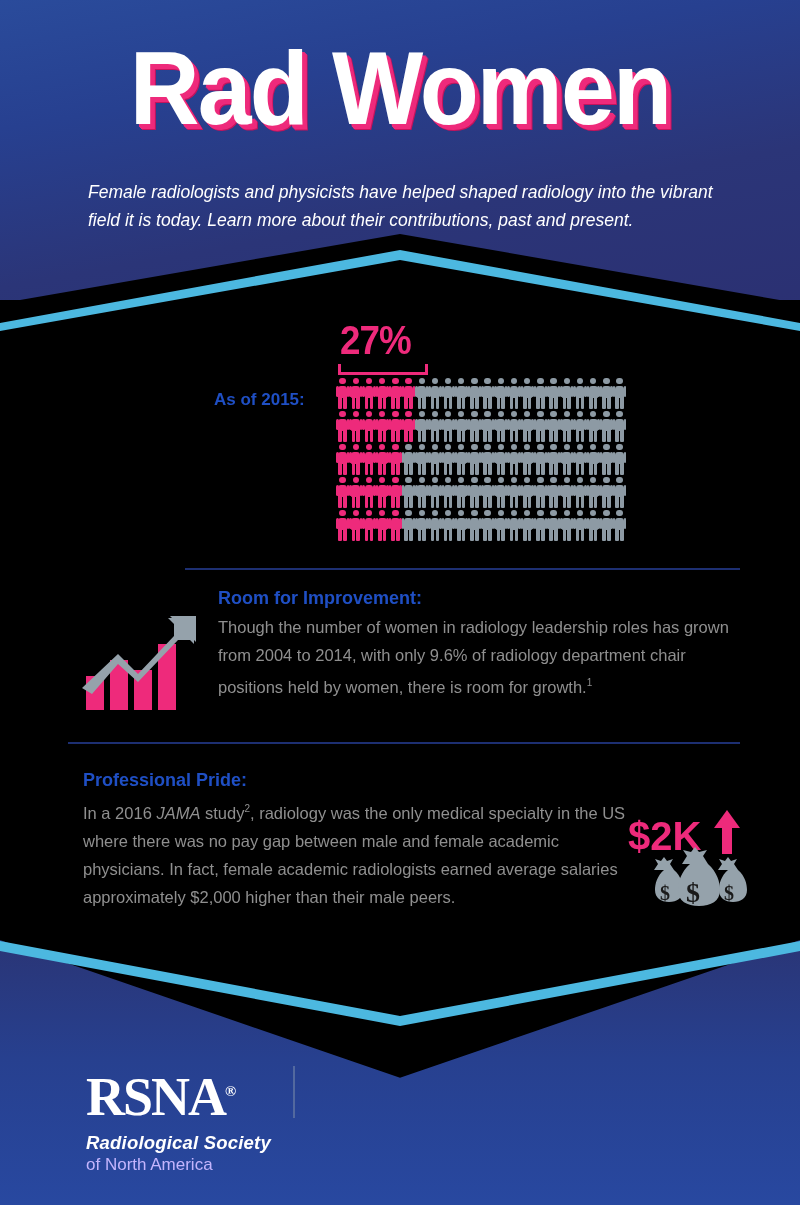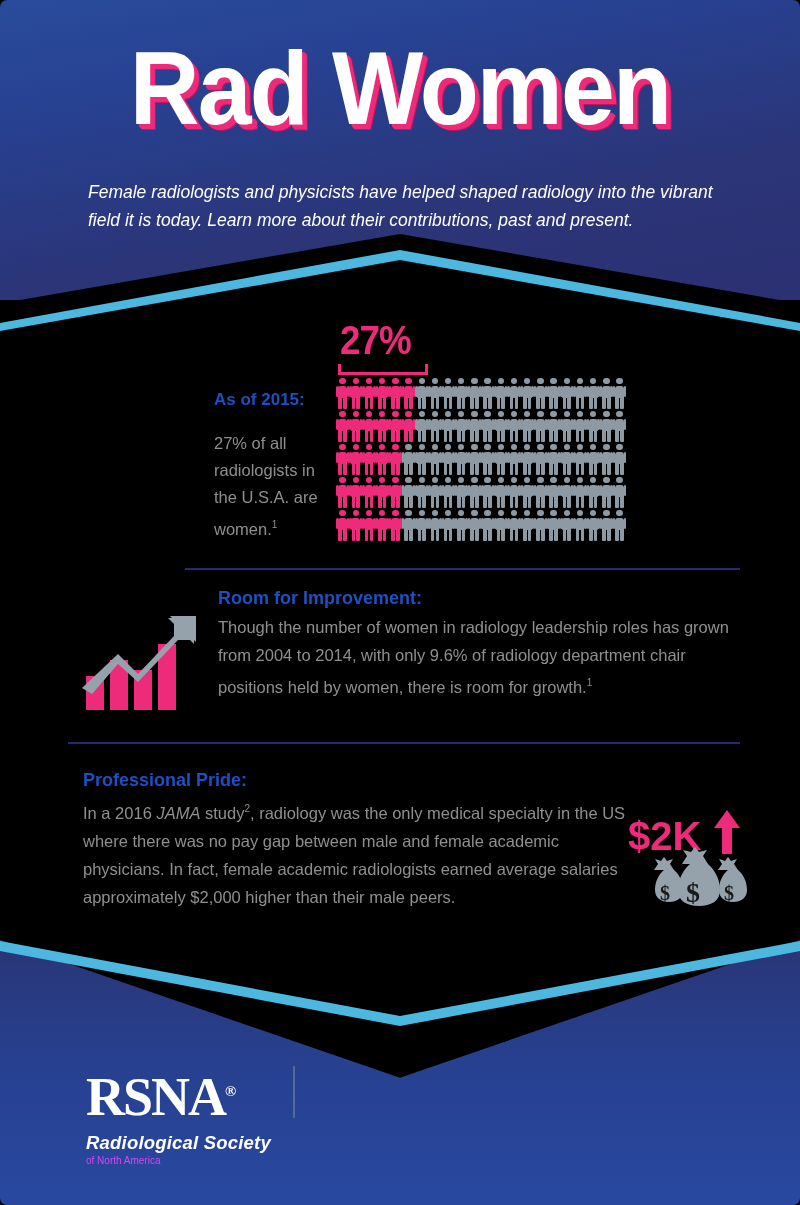--- a/index.html
+++ b/index.html
@@ -7,21 +7,20 @@
     width:800px; height:1205px;
     background:#000;
     font-family:"Liberation Sans", sans-serif;
     overflow:hidden;
   }
   #poster {
     position:relative;
     width:800px; height:1205px;
     background:#000;
     overflow:hidden;
-    border-radius:7px;
   }
 
   
   .header-band {
     position:absolute; left:0; top:0; width:800px; height:322px;
     background:linear-gradient(170deg,#2a4b9b 0%, #274090 28%, #2b3578 62%, #2b3072 100%);
     overflow:hidden;
   }
   .header-band::after {
     
@@ -138,21 +137,21 @@
   }
 
   .logo-wrap { position:absolute; left:86px; top:1062px; width:190px; }
   .logo-mark {
     font-family:"Liberation Serif", serif;
     font-weight:bold; font-size:54px; color:#fff; letter-spacing:-2px;
     line-height:58px; position:relative; display:inline-block;
   }
   .logo-mark .reg { font-size:15px; vertical-align:super; letter-spacing:0; }
   .logo-l1 { font-size:18.5px; font-weight:bold; color:#fff; margin-top:6px; letter-spacing:0.2px;font-style:italic; }
-  .logo-l2 { font-size:10px; color:#d946ef; margin-top:1px; }
+  .logo-l2 { font-size:17px; color:#c4b5fd; margin-top:1px; }
 
   .foot-sep { position:absolute; left:293px; top:1066px; width:2px; height:52px; background:#53699f; }
 
   .refs { position:absolute; left:312px; top:1068px; width:470px; }
   .ref-line { font-size:9.5px; line-height:15px; color:#e8ecf6; white-space:nowrap; }
   .ref-line sup { font-size:7.5px; vertical-align:super; margin-right:2px; }
   .ref-url { color:#7fb4e8; font-style:italic; margin-left:10px; }
 </style>
 </head>
 <body>
@@ -174,21 +173,20 @@
   <div class="pct-label">27%</div>
 
   <div class="bracket">
     <span class="tick-l"></span>
     <span class="bar"></span>
     <span class="tick-r"></span>
   </div>
 
   <div class="picto-text">
     <div class="picto-head">As of 2015:</div>
-    <div class="picto-body"><span>27% of all radiologists in the U.S.A. are women.</span><sup>1</sup></div>
   </div>
 
   <div class="picto-grid" id="picto-grid">
       <div class="picto-row">
         <span class="pfig pink">
           <i class="head"></i>
           <i class="body"></i>
           <i class="armL"></i>
           <i class="armR"></i>
           <i class="legL"></i>

